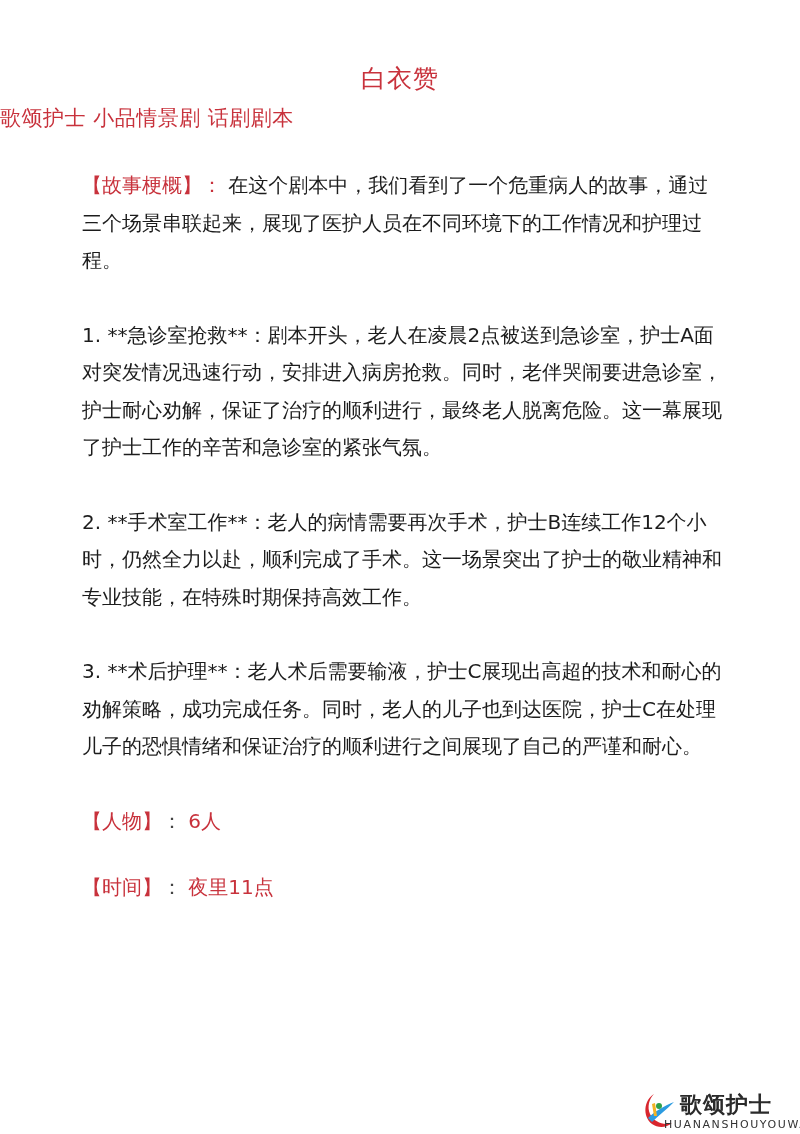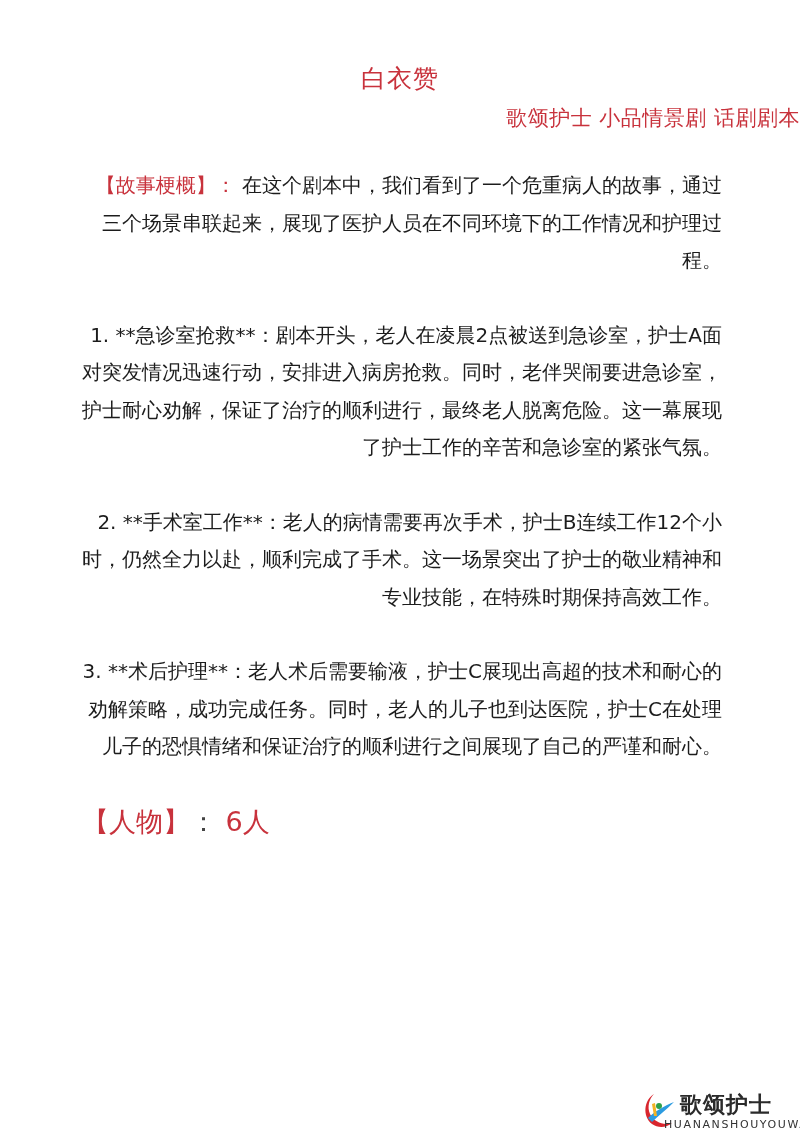--- a/index.html
+++ b/index.html
@@ -29,41 +29,40 @@
       text-align: center;
       font-size: 25px;
       color: #c8323c;
       letter-spacing: 1px;
     }
     .subtitle {
       position: absolute;
       top: 104px;
       left: 0;
       width: 800px;
-      text-align: right;
+      text-align: left;
       font-size: 21px;
       color: #c8323c;
       letter-spacing: 0.5px;
     }
     .content {
       position: absolute;
       left: 82px;
       top: 167px;
       width: 640px;
       font-size: 20px;
       line-height: 37.5px;
     }
     .para {
       margin: 0 0 37px 0;
-      text-align: right;
     }
     .para .red { color: #c8323c; }
     .meta {
       margin: 0 0 29px 0;
-      font-size: 27px;
+      font-size: 20px;
       line-height: 37.5px;
     }
     .meta .label { color: #c8323c; }
     .meta .sep { color: #444; }
     .meta .value { color: #c8323c; }
 
     .watermark {
       position: absolute;
       left: 640px;
       top: 1090px;
@@ -110,20 +109,21 @@
     <p class="para"><span class="red">【故事梗概】</span><span class="red">：</span> <span>在这个剧本中，我们看到了一个危重病人的故事，通过三个场景串联起来，展现了医护人员在不同环境下的工作情况和护理过程。</span></p>
 
     <p class="para">1. **急诊室抢救**：剧本开头，老人在凌晨2点被送到急诊室，护士A面对突发情况迅速行动，安排进入病房抢救。同时，老伴哭闹要进急诊室，护士耐心劝解，保证了治疗的顺利进行，最终老人脱离危险。这一幕展现了护士工作的辛苦和急诊室的紧张气氛。</p>
     <p class="para">2. **手术室工作**：老人的病情需要再次手术，护士B连续工作12个小时，仍然全力以赴，顺利完成了手术。这一场景突出了护士的敬业精神和专业技能，在特殊时期保持高效工作。</p>
     <p class="para">3. **术后护理**：老人术后需要输液，护士C展现出高超的技术和耐心的劝解策略，成功完成任务。同时，老人的儿子也到达医院，护士C在处理儿子的恐惧情绪和保证治疗的顺利进行之间展现了自己的严谨和耐心。</p>
 
 
     <p class="meta"><span class="label">【人物】</span><span class="sep">：</span> <span class="value">6人</span></p>
 
 
+    <p class="meta"><span class="label">【时间】</span><span class="sep">：</span> <span class="value">夜里11点</span></p>
   </div>
 
   <div class="watermark">
     <svg class="wm-logo" viewBox="0 0 38 40" width="38" height="40">
       <path d="M14 4 C4 10, 2 26, 12 34 C18 38, 26 38, 32 33 C24 36, 14 32, 10 24 C7 17, 9 9, 14 4 Z" fill="#d8262e"></path>
       <path d="M8 28 C14 22, 24 16, 34 12 C26 20, 18 26, 12 32 Z" fill="#2b9be0"></path>
       <path d="M12 14 L14 26 L17 26 L15 13 Z" fill="#f2b325"></path>
       <circle cx="19" cy="16" r="3" fill="#2fa04a"></circle>
     </svg>
     <div class="wm-name">歌颂护士</div>

